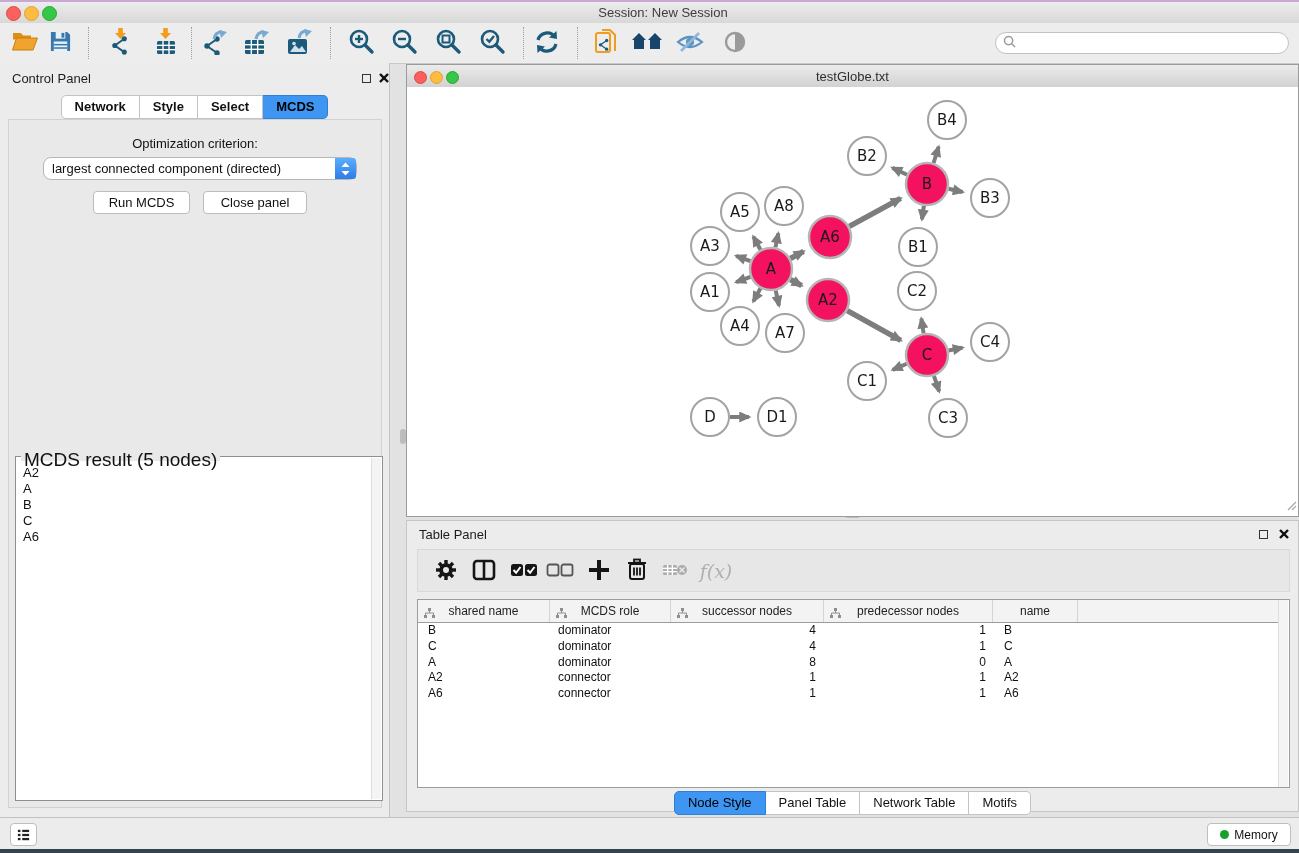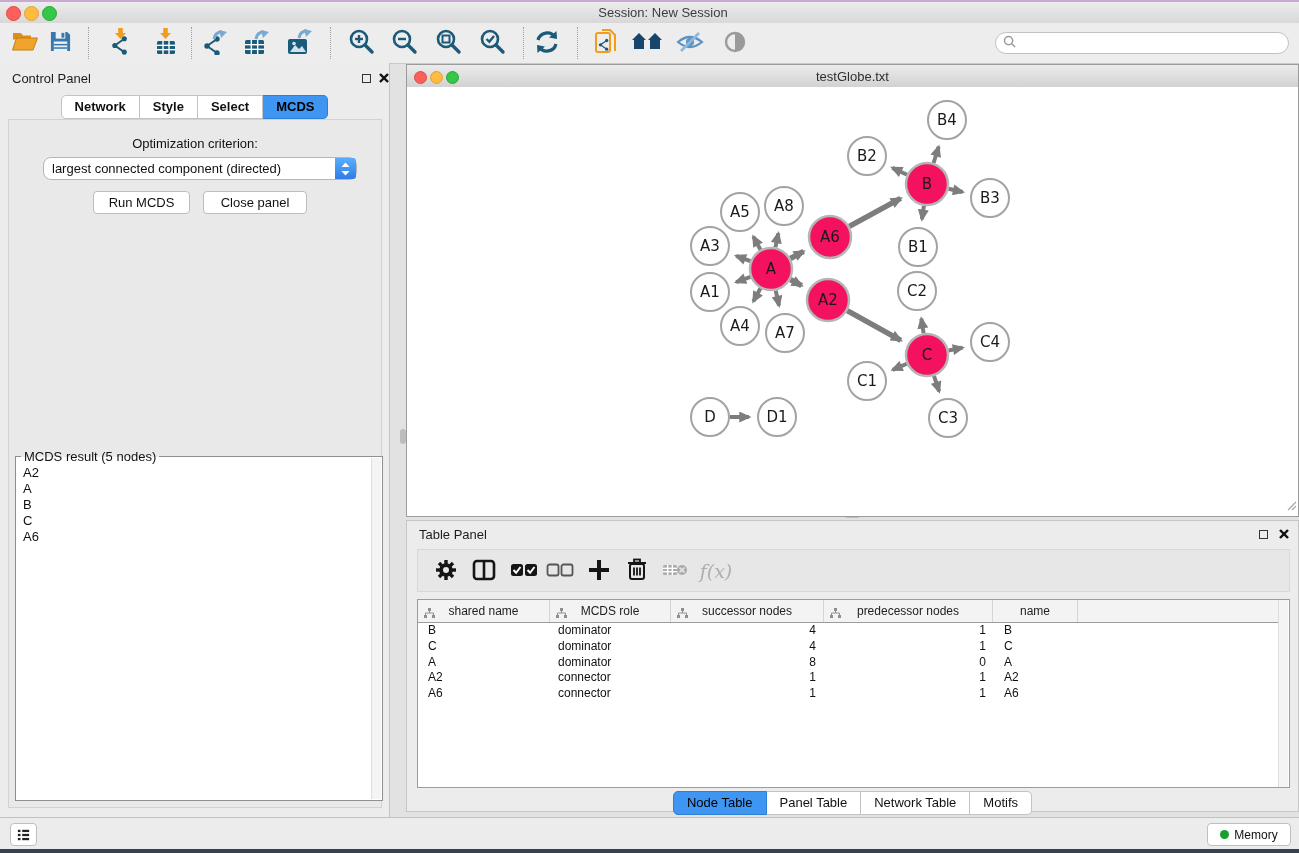--- a/index.html
+++ b/index.html
@@ -42,21 +42,21 @@
   .dropdown{position:absolute;left:34px;top:37px;width:314px;height:23px;background:#fff;
     border:1px solid #b6b6b6;border-radius:8px;box-sizing:border-box;display:flex;align-items:center;}
   .dropdown .val{flex:1;font-size:13px;color:#111;padding-left:8px;white-space:nowrap;overflow:hidden;}
   .dropdown .step{width:21px;height:100%;border-radius:0 3px 3px 0;
     background:linear-gradient(#5aaefb,#2f7ce8);display:flex;flex-direction:column;
     align-items:center;justify-content:center;gap:2px;}
   .pushbtn{position:absolute;height:23px;background:#fff;border:1px solid #bdbdbd;border-radius:4px;
     font-size:13px;color:#111;font-family:"Liberation Sans",sans-serif;}
   .groupbox{position:absolute;left:6px;top:336px;width:368px;height:345px;background:#fff;
     border:1px solid #8f8f8f;box-sizing:border-box;}
-  .groupbox .legend{position:absolute;left:5px;top:-8px;font-size:13px;color:#111;padding:0 3px;
+  .groupbox .legend{position:absolute;left:5px;top:-8px;font-size:19px;color:#111;padding:0 3px;
     background:linear-gradient(#e9e9e9 55%,#ffffff 55%);}
   .mcds-list{position:absolute;left:1px;top:8px;right:10px;bottom:1px;overflow:hidden;}
   .mcds-item{font-size:13px;color:#111;line-height:16px;padding-left:6px;}
   .vscroll{position:absolute;top:1px;bottom:1px;right:1px;width:9px;background:#f4f4f4;
     border-left:1px solid #dedede;}
   .seg-tab{background:#fff;border:1px solid #c3c3c3;border-left:none;font-size:13px;color:#111;
     padding:3px 13px 4px 13px;font-family:"Liberation Sans",sans-serif;white-space:nowrap;}
   .seg-tab:first-child{border-left:1px solid #c3c3c3;border-radius:5px 0 0 5px;}
   .seg-tab:last-child{border-radius:0 5px 5px 0;}
   .seg-tab.active{background:#3e95f2;border-color:#2e7fd6;color:#000000;text-align:right;}
@@ -636,21 +636,21 @@
             <div class="tcell" style="left: 132px; width: 121px; text-align: left; padding-left: 8px;">connector</div>
             <div class="tcell" style="left: 253px; width: 153px; text-align: right; padding-right: 8px;">1</div>
             <div class="tcell" style="left: 406px; width: 169px; text-align: right; padding-right: 7px;">1</div>
             <div class="tcell" style="left: 575px; width: 85px; text-align: left; padding-left: 11px;">A6</div>
           </div>
         </div>
       <div class="vscroll" style="top:0;bottom:0;"></div>
     </div>
 
     <div class="tp-tabs" id="tp-tabs">
-        <div class="seg-tab active">Node Table</div>
+        <div class="seg-tab active">Node Style</div>
         <div class="seg-tab">Panel Table</div>
         <div class="seg-tab">Network Table</div>
         <div class="seg-tab">Motifs</div>
       </div>
   </div>
 
   <div class="abs statusbar">
     <button class="sb-btn" style="left:10px;width:27px;">
         <svg width="15" height="14" viewBox="0 0 15 14">
           <g fill="#222">

